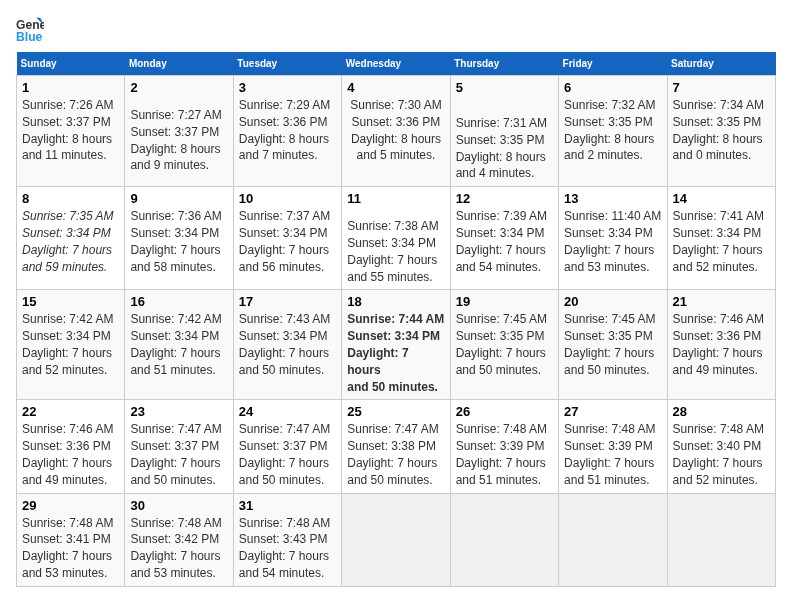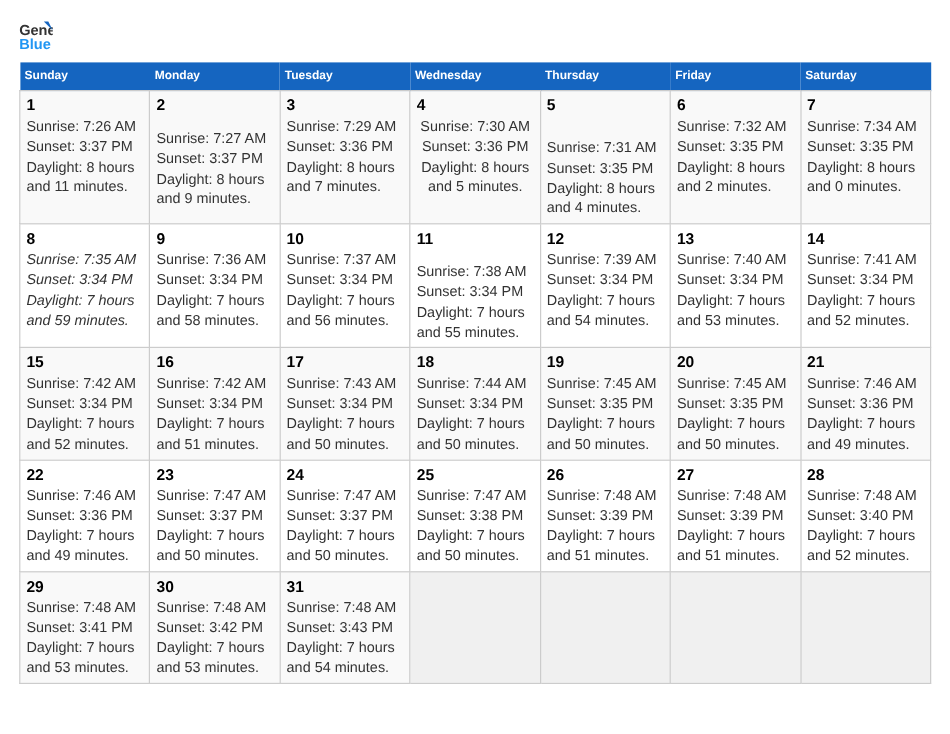--- a/index.html
+++ b/index.html
@@ -190,21 +190,21 @@
         </td>
         <td>
           <span class="day-num">12</span>
           <div class="day-info" style="white-space: pre-line;">Sunrise: 7:39 AM
 Sunset: 3:34 PM
 Daylight: 7 hours
 and 54 minutes.</div>
         </td>
         <td>
           <span class="day-num">13</span>
-          <div class="day-info" style="white-space: pre-line;">Sunrise: 7:40 AM
+          <div class="day-info" style="white-space: pre-line;">Sunrise: 11:40 AM
 Sunset: 3:34 PM
 Daylight: 7 hours
 and 53 minutes.</div>
         </td>
         <td>
           <span class="day-num">14</span>
           <div class="day-info" style="white-space: pre-line;">Sunrise: 7:41 AM
 Sunset: 3:34 PM
 Daylight: 7 hours
 and 52 minutes.</div>
@@ -227,21 +227,21 @@
         </td>
         <td>
           <span class="day-num">17</span>
           <div class="day-info" style="white-space: pre-line;">Sunrise: 7:43 AM
 Sunset: 3:34 PM
 Daylight: 7 hours
 and 50 minutes.</div>
         </td>
         <td>
           <span class="day-num">18</span>
-          <div class="day-info" style="white-space: pre-line;">Sunrise: 7:44 AM
+          <div class="day-info" style="white-space: pre-line; font-weight: bold;">Sunrise: 7:44 AM
 Sunset: 3:34 PM
 Daylight: 7 hours
 and 50 minutes.</div>
         </td>
         <td>
           <span class="day-num">19</span>
           <div class="day-info" style="white-space: pre-line;">Sunrise: 7:45 AM
 Sunset: 3:35 PM
 Daylight: 7 hours
 and 50 minutes.</div>

